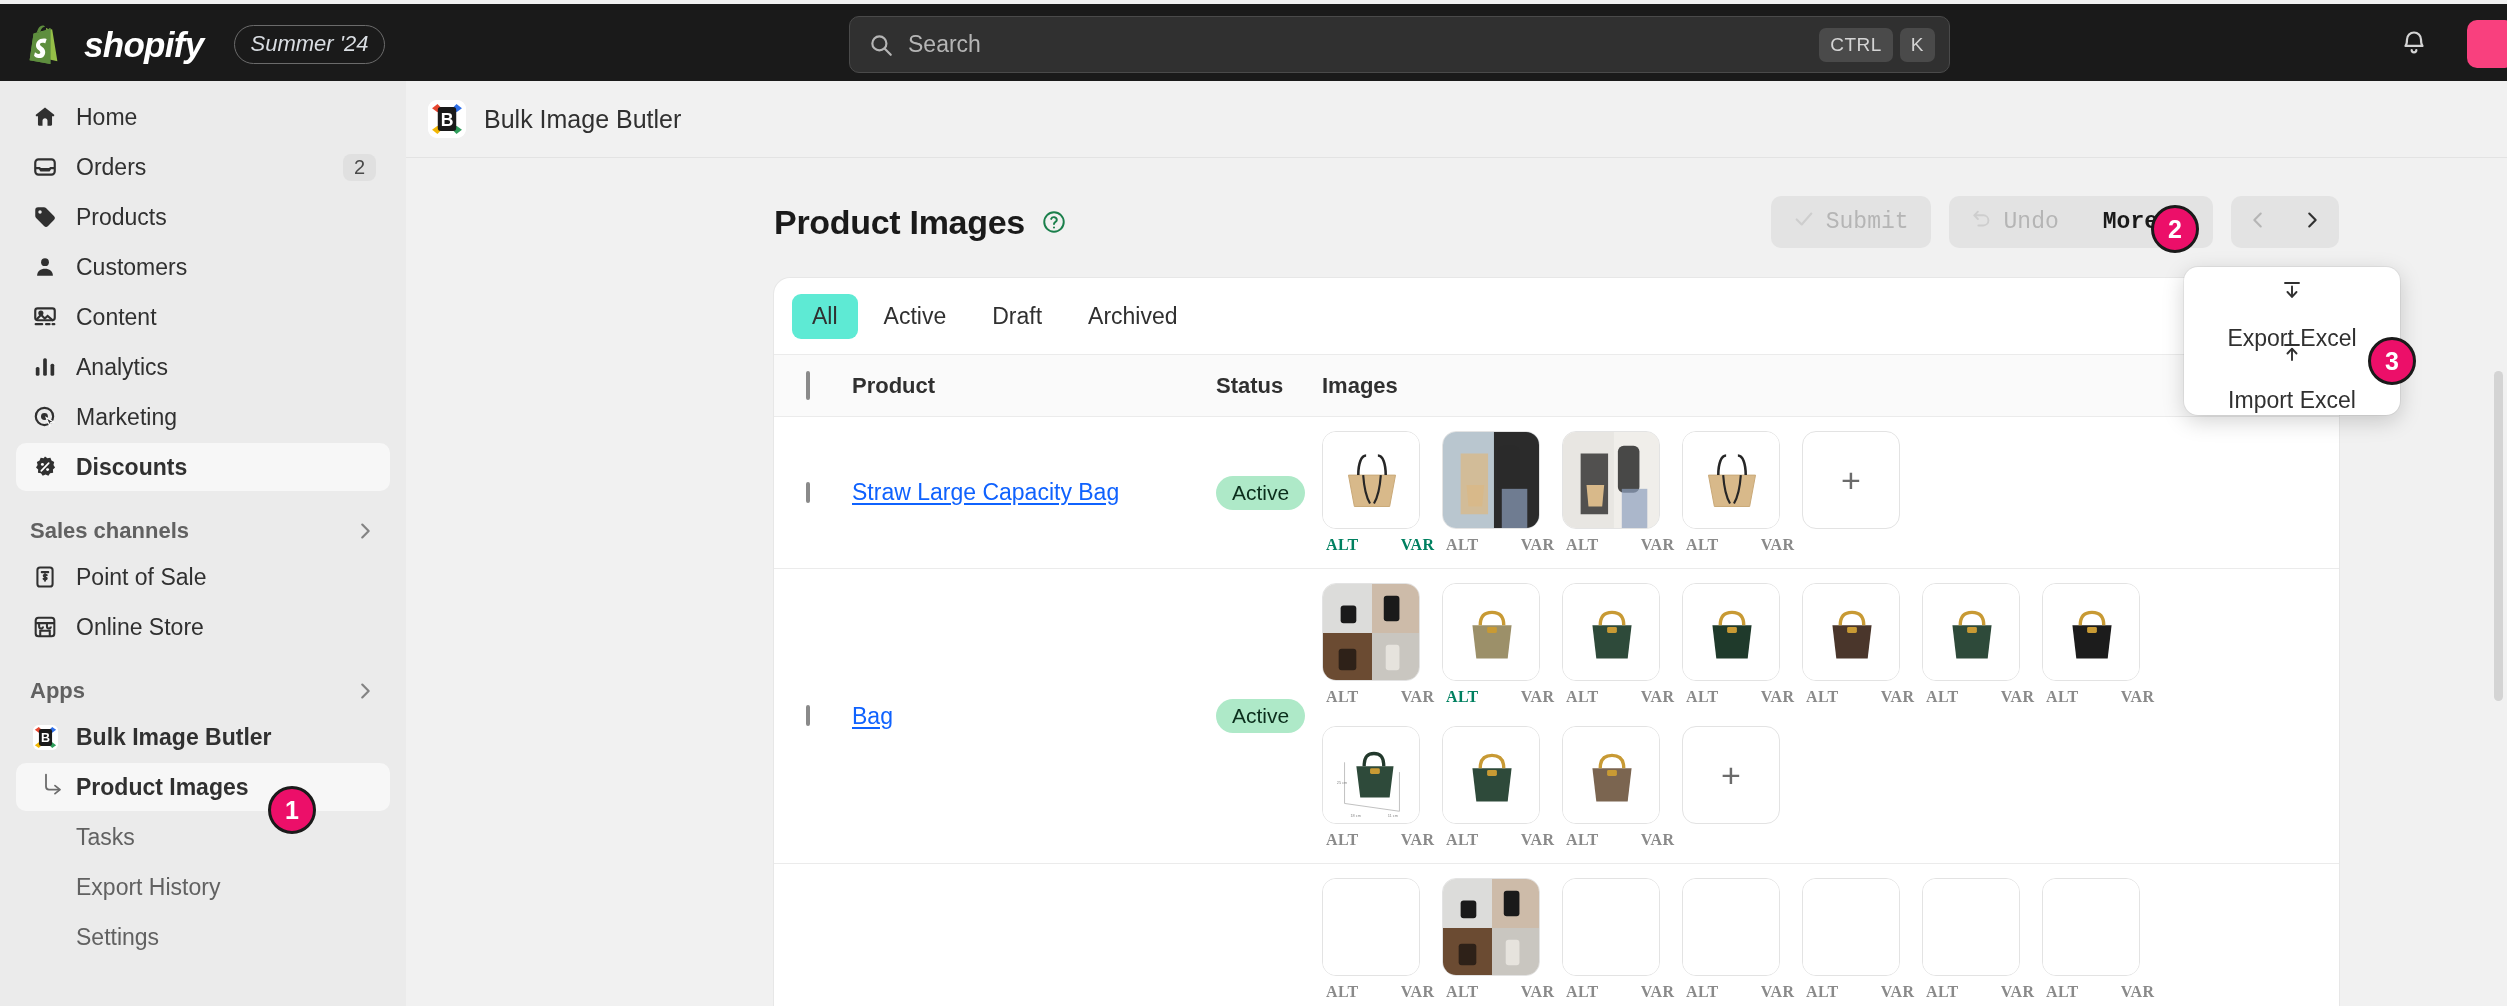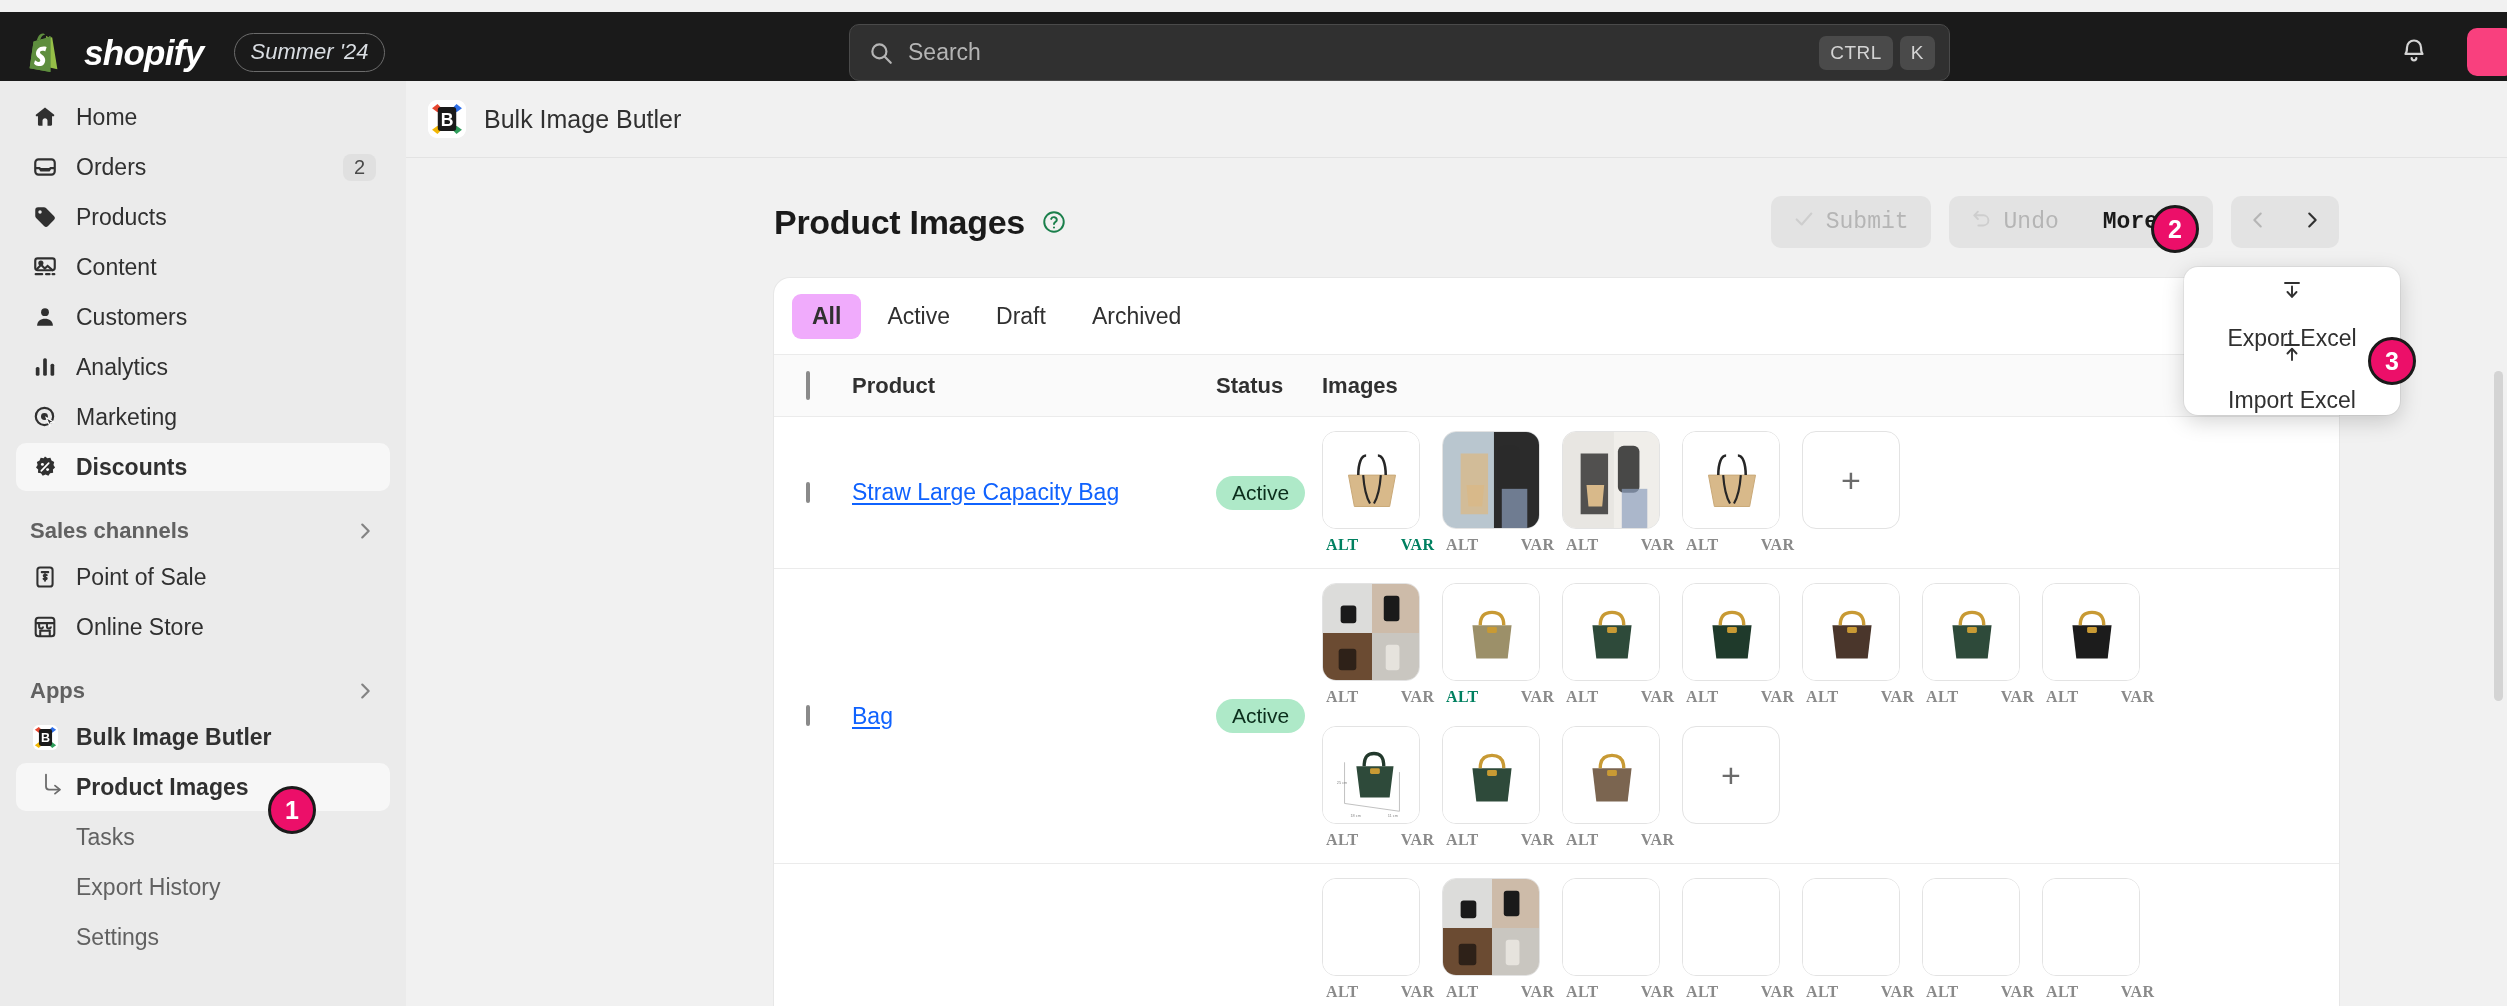--- a/index.html
+++ b/index.html
@@ -6,21 +6,21 @@
   html, body { width: 2507px; height: 1006px; overflow: hidden; }
   body {
     font-family: "Liberation Sans", sans-serif;
     background: #f1f1f1;
     color: #303030;
     -webkit-font-smoothing: antialiased;
   }
 
   
   #topbar {
-    position: absolute; top: 12px; left: 0; width: 2507px; height: 81px;
+    position: absolute; top: 4px; left: 0; width: 2507px; height: 81px;
     background: #1a1a1a; display: flex; align-items: center;
   }
   .brand { display: flex; align-items: center; gap: 16px; padding-left: 24px; }
   .brand-logo { width: 44px; height: 44px; position: relative; }
   .brand-word {
     color: #ffffff; font-size: 35px; font-weight: 700; font-style: italic;
     letter-spacing: -0.7px;
   }
   .season-pill {
     border: 1.5px solid #6b6b6b; border-radius: 999px;
@@ -136,21 +136,21 @@
   #card {
     margin: 28px 168px 0 368px; background: #ffffff;
     border-radius: 16px; box-shadow: 0 1px 0 rgba(0,0,0,.07), 0 0 0 1px rgba(0,0,0,.04);
     overflow: hidden; height: 1000px;
   }
   #tabs { display: flex; align-items: center; height: 76px; padding: 0 18px; gap: 6px; }
   .tab {
     font-size: 23px; color: #303030; padding: 9px 20px;
     border-radius: 9px; cursor: pointer; white-space: nowrap;
   }
-  .tab.active { background: #f0abfc; font-weight: 700; }
+  .tab.active { background: #5eead4; font-weight: 400; }
 
   table { width: 100%; border-collapse: collapse; table-layout: fixed; }
   thead th {
     background: #fafafa; border-top: 1px solid #ebebeb; border-bottom: 1px solid #ebebeb;
     font-size: 22px; font-weight: 600; color: #303030; text-align: left;
     height: 62px; padding: 0;
   }
   .col-check { width: 78px; padding-left: 32px !important; }
   .col-product { width: 364px; }
   .col-status { width: 106px; }
@@ -287,38 +287,38 @@
     <span class="nav-ico">
       <svg viewBox="0 0 24 24" width="26" height="26" fill="#303030">
           <path d="M11 3H5.6A2.6 2.6 0 0 0 3 5.6V11c0 .7.3 1.4.8 1.9l7.3 7.3a2.6 2.6 0 0 0 3.7 0l5.4-5.4a2.6 2.6 0 0 0 0-3.7l-7.3-7.3A2.6 2.6 0 0 0 11 3zm-3.6 6a1.6 1.6 0 1 1 0-3.2 1.6 1.6 0 0 1 0 3.2z"></path>
         </svg>
     </span>
     <span class="nav-label">Products</span>
   </div>
 
   <div class="nav-item">
     <span class="nav-ico">
+      <svg viewBox="0 0 24 24" width="26" height="26" fill="#303030">
+          <circle cx="12" cy="7.5" r="3.6"></circle>
+          <path d="M4.7 20c0-4 3.3-6.4 7.3-6.4s7.3 2.4 7.3 6.4z"></path>
+        </svg>
+    </span>
+    <span class="nav-label">Customers</span>
+  </div>
+
+  <div class="nav-item">
+    <span class="nav-ico">
       <svg viewBox="0 0 24 24" width="26" height="26" fill="none" stroke="#303030" stroke-width="2">
           <rect x="3" y="4" width="18" height="11" rx="2.2"></rect>
           <circle cx="8.2" cy="8.4" r="1.4" fill="#303030"></circle>
           <path d="M4.4 14l4-4 3.4 3.4 2.6-2.3 5.2 4.4" fill="none"></path>
           <path d="M3.4 18.6h6M13 18.6h3.2M19 18.6h1.6" stroke-linecap="round"></path>
         </svg>
     </span>
     <span class="nav-label">Content</span>
-  </div>
-
-  <div class="nav-item">
-    <span class="nav-ico">
-      <svg viewBox="0 0 24 24" width="26" height="26" fill="#303030">
-          <circle cx="12" cy="7.5" r="3.6"></circle>
-          <path d="M4.7 20c0-4 3.3-6.4 7.3-6.4s7.3 2.4 7.3 6.4z"></path>
-        </svg>
-    </span>
-    <span class="nav-label">Customers</span>
   </div>
 
   <div class="nav-item">
     <span class="nav-ico">
       <svg viewBox="0 0 24 24" width="26" height="26" fill="#303030">
           <rect x="3.5" y="12" width="3.4" height="8" rx="1.4"></rect>
           <rect x="10.3" y="4" width="3.4" height="16" rx="1.4"></rect>
           <rect x="17.1" y="9" width="3.4" height="11" rx="1.4"></rect>
         </svg>
     </span>

